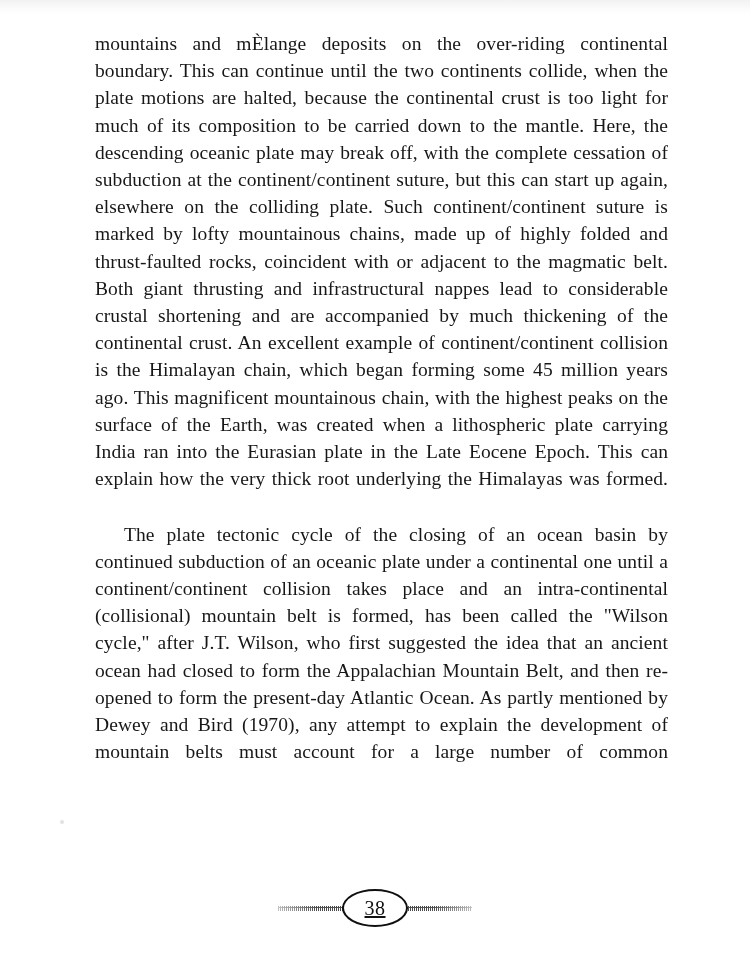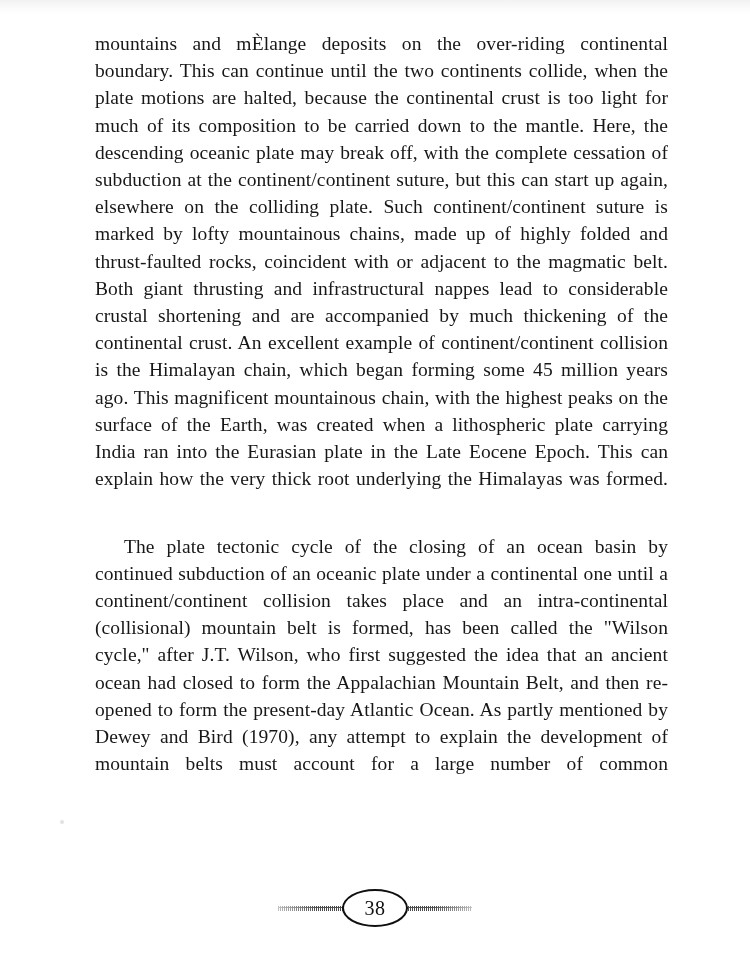--- a/index.html
+++ b/index.html
@@ -52,21 +52,21 @@
     text-align: justify;
     text-justify: inter-word;
     font-size: 19.5px;
     line-height: 27.2px;
     letter-spacing: 0.1px;
     word-spacing: 0.2px;
     color: #171717;
   }
 
   .para + .para {
-    margin-top: 13px;
+    margin-top: 1px;
   }
 
   .para.indented {
     text-indent: 29px;
   }
 
   
   .para::after {
     content: "";
     display: inline-block;
@@ -120,20 +120,21 @@
     margin: 0 -6px;
     position: relative;
     z-index: 2;
   }
 
   .page-number {
     font-size: 20px;
     line-height: 1;
     color: #111111;
     letter-spacing: 0.5px;
+    text-decoration: underline;
   }
 </style>
 </head>
 <body>
 
 <div class="page">
 
   <div class="scan-top-band"></div>
   <div class="scan-speck"></div>
 

